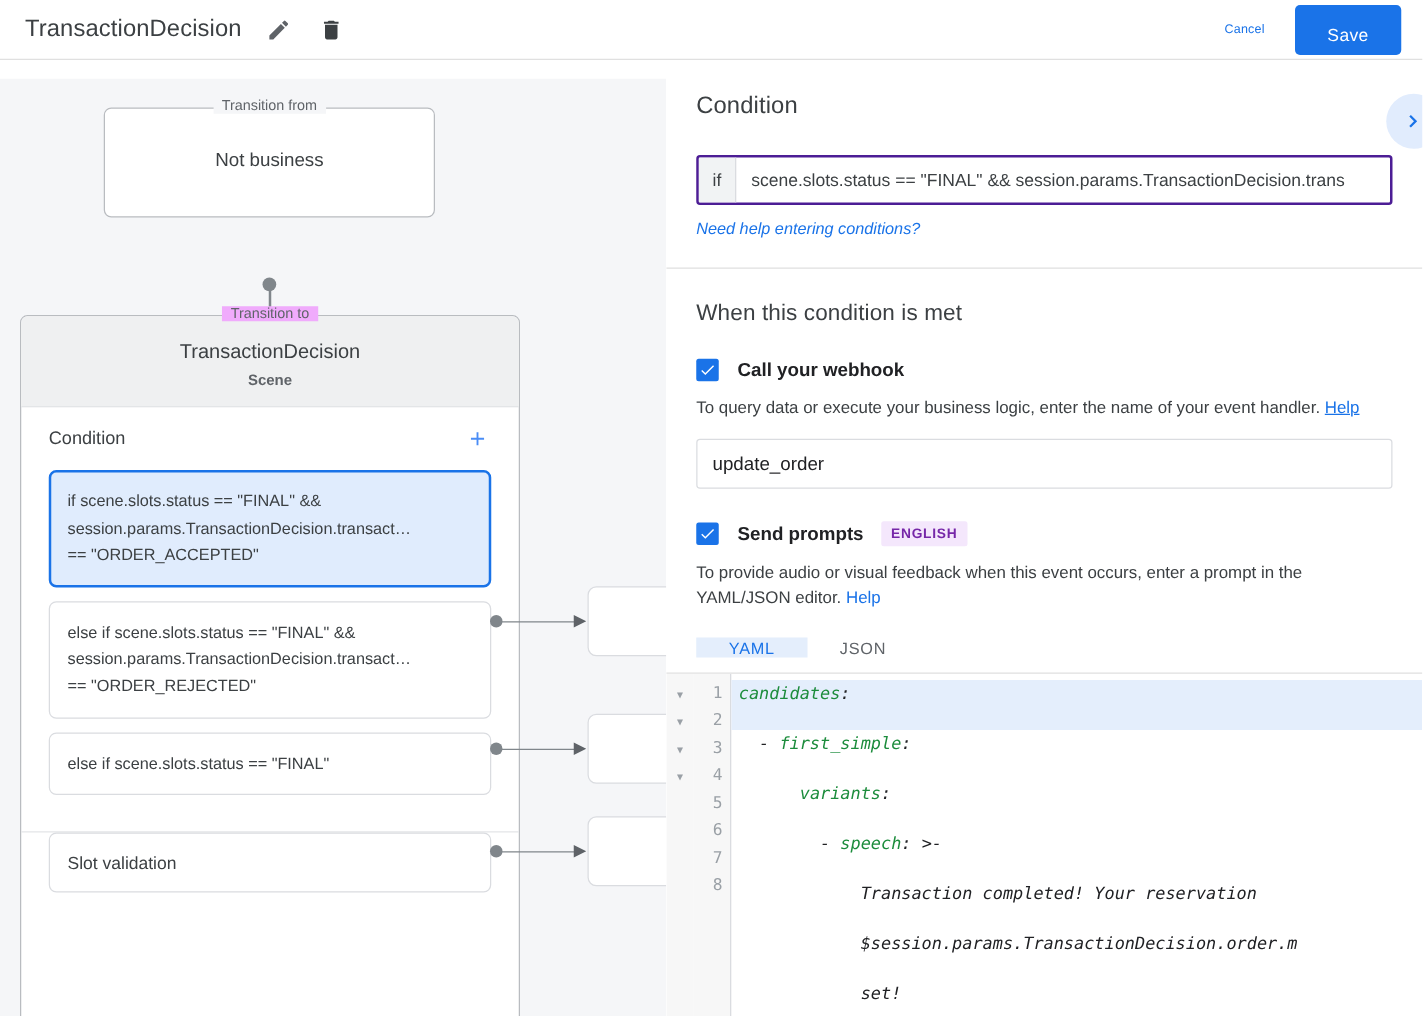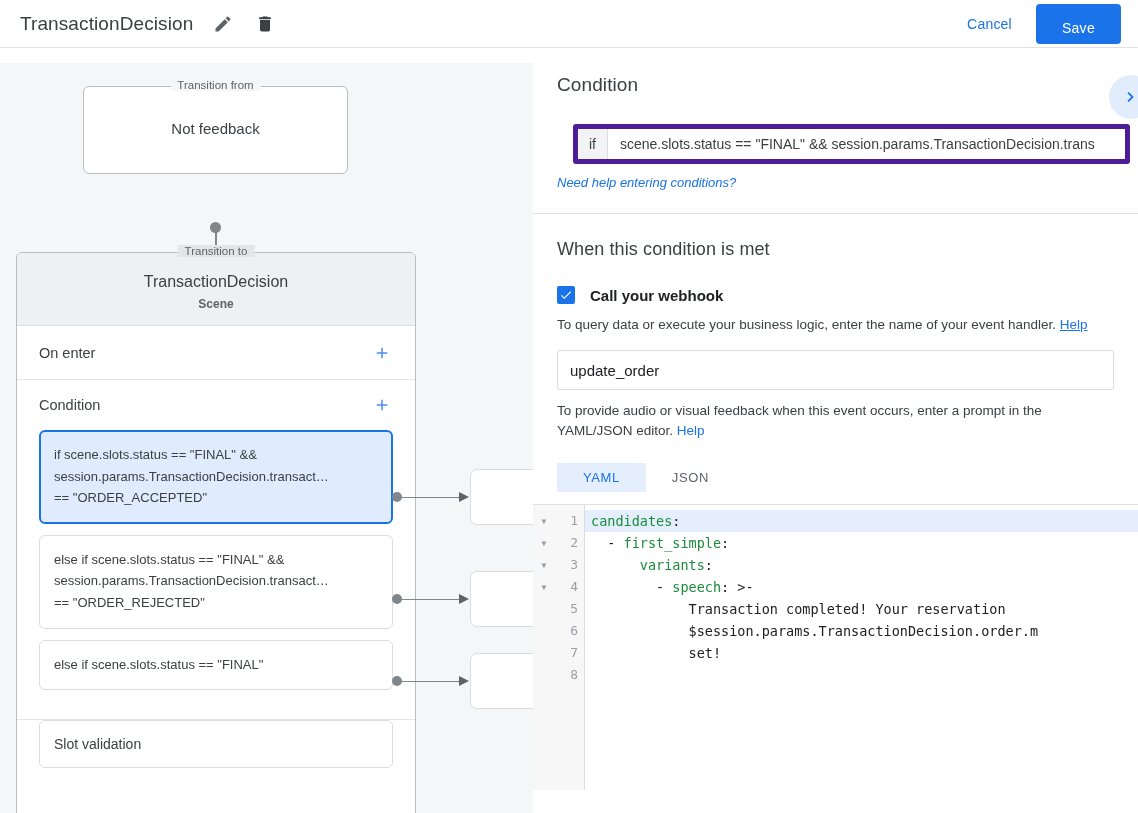--- a/index.html
+++ b/index.html
@@ -28,21 +28,21 @@
     white-space: nowrap;
   }
   .icon-btn {
     width: 24px; height: 24px; margin-left: 18px;
     display: flex; align-items: center; justify-content: center;
     cursor: pointer;
   }
   .icon-btn svg { display: block; }
   .topbar-spacer { flex: 1 1 auto; }
   .cancel-btn {
-    color: #1a73e8; font-size: 14px; font-weight: 500;
+    color: #1a73e8; font-size: 10px; font-weight: 500;
     padding: 8px 12px; cursor: pointer; letter-spacing: .2px;
   }
   .save-btn {
     margin-left: 12px; margin-right: 17px;
     background: #1a73e8; color: #fff;
     font-size: 14px; font-weight: 500; letter-spacing: .3px;
     border: none; border-radius: 4px;
     height: 40px; padding: 16px 26px;
     cursor: pointer;
     font-family: "Liberation Sans", sans-serif;
@@ -176,24 +176,23 @@
   }
   .next-fab {
     position: absolute; right: -15px; top: 27px;
     width: 44px; height: 44px; border-radius: 50%;
     background: #e1ecfd;
     display: flex; align-items: center; justify-content: center;
     cursor: pointer;
   }
   .if-row {
     display: flex; margin-top: 28px;
-    border: 5px solid #4c1d95; border-radius: 3px;
+    border: 2px solid #4c1d95; border-radius: 3px;
     height: 40px; width: 100%;
     overflow: hidden;
-    margin-left: 16px;
   }
   .if-label {
     width: 30px; flex: 0 0 30px;
     background: #f1f3f4;
     border-right: 1px solid #dadce0;
     display: flex; align-items: center; justify-content: center;
     font-size: 14px; color: #3c4043;
   }
   .if-input {
     flex: 1 1 auto; border: none; outline: none;
@@ -234,21 +233,21 @@
   .text-input {
     margin-top: 15px; width: 100%; height: 40px;
     border: 1px solid #dadce0; border-radius: 3px;
     padding: 0 12px; font-size: 15px; color: #202124;
     font-family: "Liberation Sans", sans-serif;
     outline: none; background: #fff;
   }
 
   .tabs { display: flex; margin-top: 22px; }
   .tab {
-    height: 29px; display: flex; align-items: center; justify-content: center;
+    height: 16px; display: flex; align-items: center; justify-content: center;
     font-size: 13px; letter-spacing: .6px; cursor: pointer;
     color: #5f6368; padding: 0 26px;
   }
   .tab.active { background: #e4eefc; color: #1a73e8; }
 
   .editor {
     margin-top: 12px;
     border-top: 1px solid #e0e0e0;
     display: flex;
     height: 286px;
@@ -270,21 +269,21 @@
     padding-top: 5px; text-align: right;
   }
   .num-gutter .num {
     height: 22px; line-height: 22px; padding-right: 6px;
     color: #9aa0a6; font-size: 13px;
   }
   .code-area {
     flex: 1 1 auto; padding-top: 5px; overflow: hidden;
     white-space: pre;
   }
-  .code-line { height: 22px; line-height: 22px; padding-left: 6px; color: #202124; }
+  .code-line { height: 40px; line-height: 22px; padding-left: 6px; color: #202124; font-style: italic; }
   .code-line.hl { background: #e4eefc; }
   .k { color: #1c8c3c; }
 </style>
 </head>
 <body>
 
 <div class="app">
 
   <div class="topbar">
     <div class="topbar-title">TransactionDecision</div>
@@ -300,45 +299,37 @@
     </div>
     <div class="topbar-spacer"></div>
     <div class="cancel-btn">Cancel</div>
     <button class="save-btn">Save</button>
   </div>
 
   <div class="canvas">
 
     <div class="fieldset" id="trans-from">
       <div class="fieldset-legend">Transition from</div>
-      <div class="node-title" style="top:33px;">Not feedback</div>
+      <div class="node-title" style="top:33px;">Not business</div>
     </div>
 
     <div class="arrow-wrap">
       <div class="arrow-dot"></div>
       <div class="arrow-line"></div>
       <div class="arrow-head"></div>
     </div>
 
     <div id="scene-card">
-      <div class="fieldset-legend" style="top:-8px;left:50%;background:#e5e5e5;text-align:right;">Transition to</div>
+      <div class="fieldset-legend" style="top:-8px;left:50%;background:#f0abfc;text-align:right;">Transition to</div>
 
       <div class="scene-head">
         <div class="name">TransactionDecision</div>
         <div class="sub">Scene</div>
       </div>
 
-      <div class="section-row">
-        <span class="section-title">On enter</span>
-        <span class="plus-btn">
-          <svg width="18" height="18" viewBox="0 0 24 24">
-              <path fill="#4a8df6" d="M19 13h-6v6h-2v-6H5v-2h6V5h2v6h6v2z"></path>
-            </svg>
-        </span>
-      </div>
 
       <div class="section-block">
         <div class="section-head">
           <span class="section-title">Condition</span>
           <span class="plus-btn">
             <svg width="18" height="18" viewBox="0 0 24 24">
                 <path fill="#4a8df6" d="M19 13h-6v6h-2v-6H5v-2h6V5h2v6h6v2z"></path>
               </svg>
           </span>
         </div>
@@ -420,20 +411,29 @@
             </svg>
         </span>
         <span class="check-label">Call your webhook</span>
       </div>
       <div class="desc">
         <span>To query data or execute your business logic, enter the name of your event handler.</span>
         <span class="inline-link">Help</span>
       </div>
       <input class="text-input" value="update_order" style="">
 
+      <div class="check-row">
+        <span class="checkbox">
+          <svg width="14" height="14" viewBox="0 0 24 24">
+              <path fill="#ffffff" d="M9 16.2L4.8 12l-1.4 1.4L9 19 21 7l-1.4-1.4z"></path>
+            </svg>
+        </span>
+        <span class="check-label">Send prompts</span>
+        <span class="badge">ENGLISH</span>
+      </div>
       <div class="desc">
         <span>To provide audio or visual feedback when this event occurs, enter a prompt in the YAML/JSON editor.</span>
         <span class="inline-link plain">Help</span>
       </div>
 
       <div class="tabs">
         <div class="tab active">YAML</div>
         <div class="tab">JSON</div>
       </div>
     </div>

